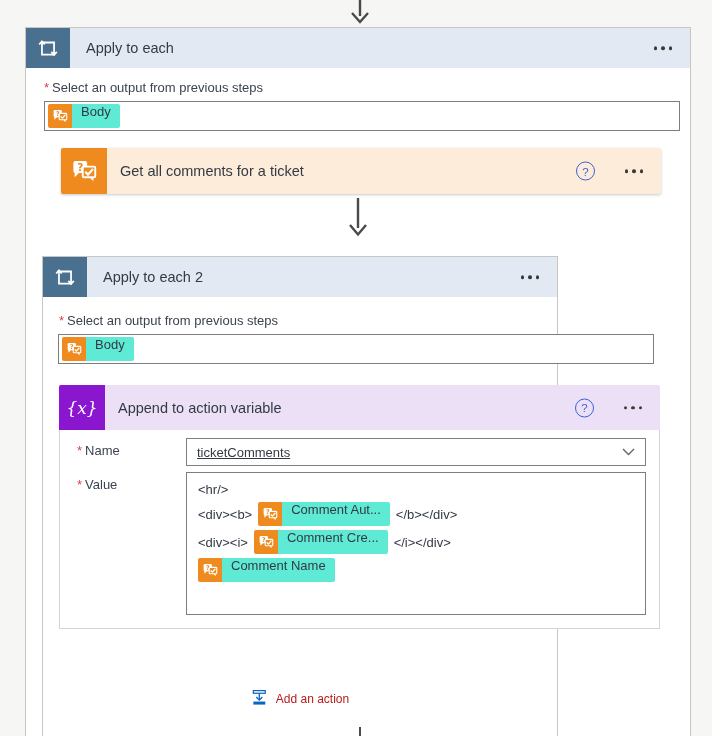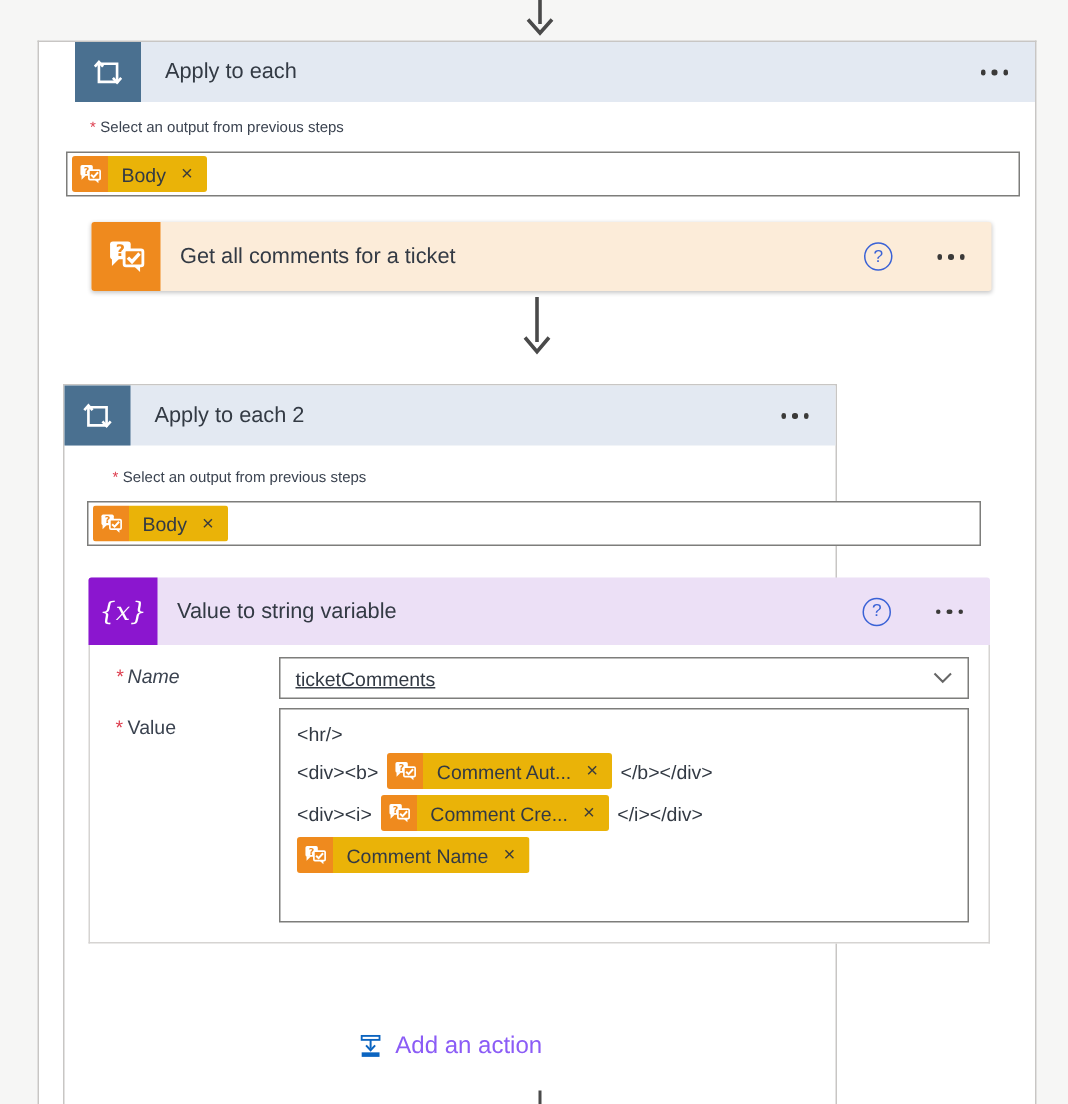--- a/index.html
+++ b/index.html
@@ -7,55 +7,55 @@
   .canvas {
     position:relative; width:712px; height:736px; overflow:hidden;
     background:#f6f6f5;
     font-family:"Liberation Sans","DejaVu Sans",sans-serif;
     color:#333a44;
   }
   svg { display:block; }
 
   
   .scope { position:absolute; background:#fff; border:1px solid #c8c6c4; }
-  .scope1 { left:25px; top:27px; width:666px; height:710px; border-bottom:none;padding-left:24px; }
+  .scope1 { left:25px; top:27px; width:666px; height:710px; border-bottom:none; }
   .scope2 { left:16px; top:228px; width:516px; height:488px; }
 
   .scope-header {
     height:40px; background:#e3e9f2; display:flex; align-items:center;
     position:relative; cursor:pointer;
   }
   .scope-icon {
     width:44px; height:40px; background:#4a7090; flex:none;
     display:flex; align-items:center; justify-content:center;
   }
   .scope-title { margin-left:16px; font-size:14.5px; color:#333a44; }
 
   .dots { position:absolute; right:18px; top:50%; transform:translateY(-50%);
           display:flex; gap:4px; cursor:pointer; }
   .dots i { width:3.5px; height:3.5px; background:#3b3a39; border-radius:50%; }
 
   
-  .field-label { position:absolute; font-size:10px; color:#3b4350; white-space:nowrap;margin-left:16px; }
+  .field-label { position:absolute; font-size:13px; color:#3b4350; white-space:nowrap; }
   .req { color:#dd3c4d; margin-right:3px; }
 
   .token-input {
     position:absolute; background:#fff; border:1px solid #7d7d7b;
     display:flex; align-items:center; padding:2px 3px; cursor:text;
   }
   .scope1 > .token-input { left:18px; top:73px; width:636px; height:30px; }
   .scope2 > .token-input { left:15px; top:77px; width:596px; height:30px; }
 
   .chip { display:flex; align-items:stretch; height:24px; border-radius:2px;
           overflow:hidden; cursor:pointer; flex:none; }
   .chip-icon { width:24px; background:#ef8a1e; flex:none;
                display:flex; align-items:center; justify-content:center; }
   .chip-icon svg { width:18px; height:18px; }
-  .chip-body { display:flex; align-items:center; background:#eab308;
-               padding:0 9px; gap:10px; font-size:13px; color:#333a44; white-space:nowrap; }
+  .chip-body { display:flex; align-items:center; background:#5eead4;
+               padding:0 9px; gap:10px; font-size:13px; color:#333a44; white-space:nowrap;flex-direction:column; }
   .chip-close { color:#3c3c3c; font-size:13.5px; cursor:pointer; line-height:1; }
 
   
   .ticket-card {
     position:absolute; left:35px; top:120px; width:600px; height:46px;
     background:#fcecd9; display:flex; align-items:center; border-radius:2px;
     box-shadow:0 1px 3px rgba(0,0,0,.22); cursor:pointer;
   }
   .card-icon { width:46px; height:46px; background:#ef8a1e; flex:none;
                border-radius:2px 0 0 2px;
@@ -82,43 +82,43 @@
                    position:relative; border-radius:2px 2px 0 0; cursor:pointer; }
   .var-icon { width:46px; height:45px; background:#8b16cf; flex:none;
               color:#fff; font-size:17px; font-style:italic;
               font-family:"DejaVu Serif",serif;
               display:flex; align-items:center; justify-content:center;
               border-radius:2px 0 0 0; }
   .append-body { position:relative; height:199px; background:#fff;
                  border:1px solid #d6d4d2; border-top:none; }
 
   .form-label { position:absolute; font-size:13px; color:#3b4350; white-space:nowrap; }
-  .name-label { left:17px; top:13px;font-style:italic; }
+  .name-label { left:17px; top:13px; }
   .value-label { left:17px; top:47px;text-align:center; }
 
   .dropdown {
     position:absolute; left:126px; top:8px; width:460px; height:28px;
     border:1px solid #7d7d7b; display:flex; align-items:center;
     justify-content:space-between; padding:0 10px; font-size:13px;
     cursor:pointer; background:#fff;text-decoration:underline;
   }
 
   .value-box {
     position:absolute; left:126px; top:42px; width:460px; height:143px;
     border:1px solid #7d7d7b; padding:7px 11px; background:#fff;
     display:flex; flex-direction:column; gap:4px; font-size:13px; cursor:text;
   }
   .vline { display:flex; align-items:center; gap:6px; min-height:18px; }
   .code { color:#333a44; white-space:nowrap; }
 
   
   .add-action {
     position:absolute; left:50%; transform:translateX(-50%); top:432px;
-    display:flex; align-items:flex-start; gap:8px; color:#8b5cf6;
-    font-size:16px; cursor:pointer; white-space:nowrap;
+    display:flex; align-items:flex-end; gap:8px; color:#b91c1c;
+    font-size:12px; cursor:pointer; white-space:nowrap;
   }
 </style>
 </head>
 <body>
 
 <div class="canvas">
 
   <svg class="arrow arrow-top" width="26" height="27" viewBox="0 0 26 27">
     <path d="M13 0 V16" stroke="#4a4a4a" stroke-width="2.4" fill="none"></path>
     <path d="M5 13 L13 22 L21 13" stroke="#4a4a4a" stroke-width="2.4" fill="none"></path>
@@ -229,21 +229,21 @@
           <span class="chip-body">
             <span class="chip-label">Body</span>
             <span class="chip-close">×</span>
           </span>
         </div>
       </div>
 
       <div class="append-card">
         <div class="append-header">
           <div class="var-icon">{x}</div>
-          <div class="card-title">Value to string variable</div>
+          <div class="card-title">Append to action variable</div>
           <div class="help-badge">
             <span>?</span>
           </div>
           <div class="dots">
               <i></i>
               <i></i>
               <i></i>
             </div>
         </div>
 

